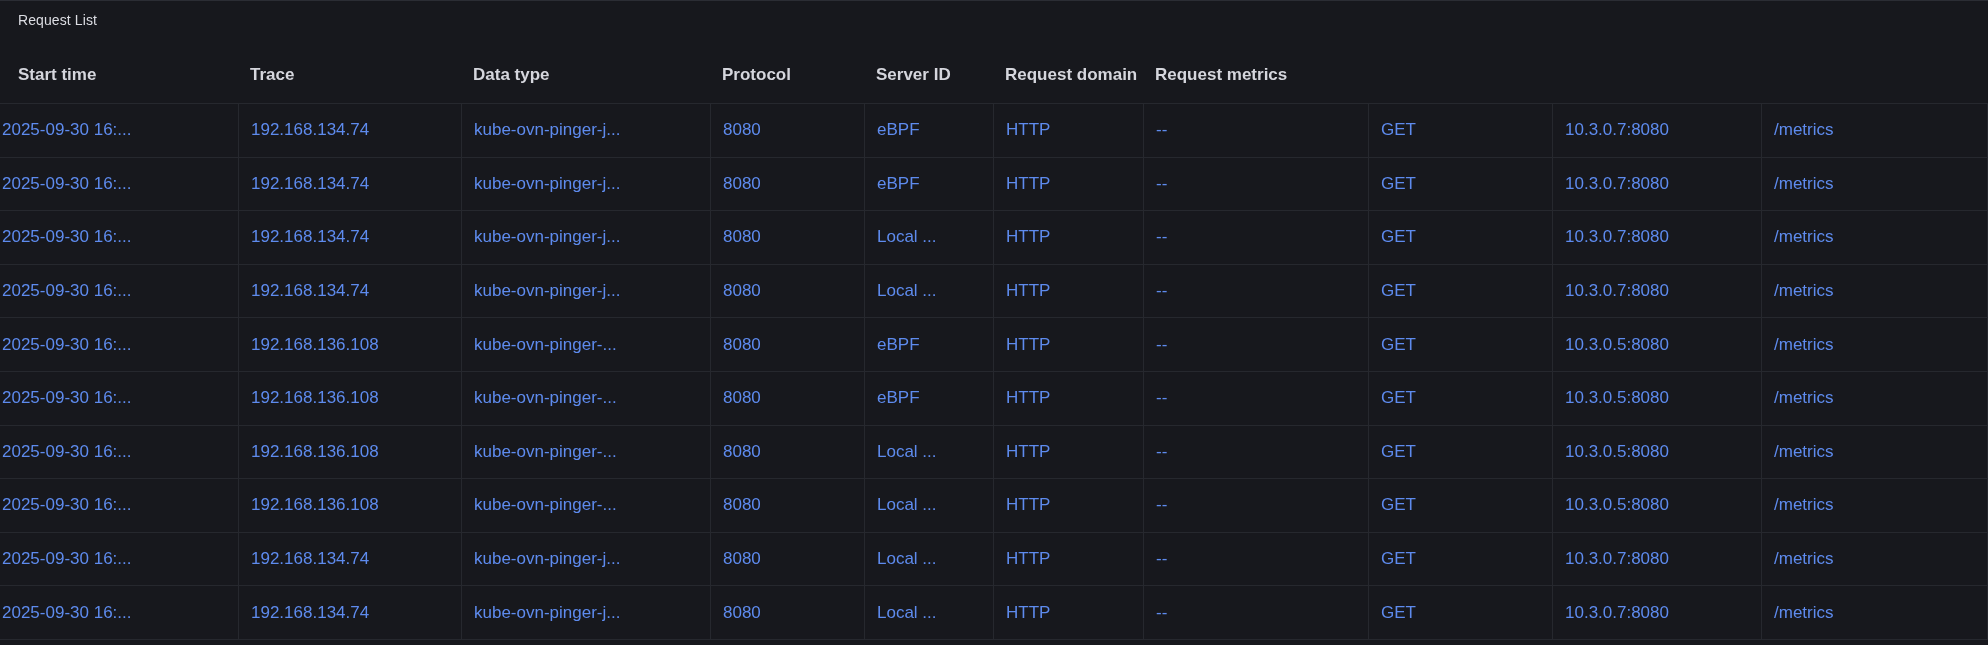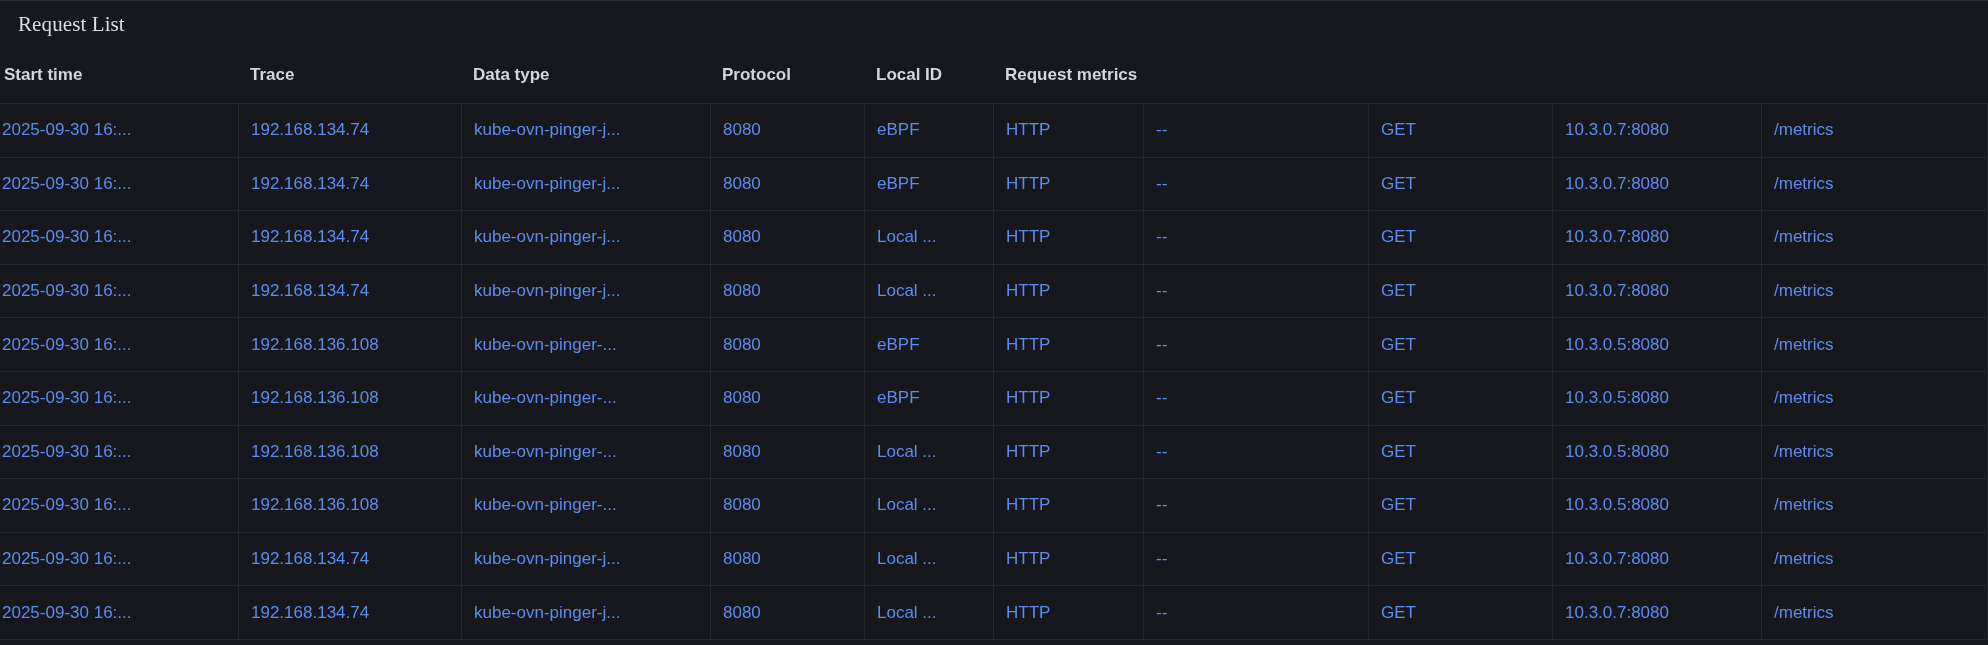--- a/index.html
+++ b/index.html
@@ -21,42 +21,41 @@
     width: 1988px; height: 645px;
     background: var(--background);
     border-top: 1px solid var(--panel-top-border);
   }
   .panel-header {
     height: 45px;
     padding: 11px 18px 0 18px;
     display: flex; align-items: flex-start;
   }
   .panel-title {
-    font-size: 21px;
+    font-size: 14px;
     font-weight: 500;
     color: var(--title-text);
     letter-spacing: 0.1px;
     cursor: pointer;
-    font-family: Liberation Serif, serif;
   }
   .grid-row {
     display: grid;
     grid-template-columns: 238px 223px 249px 154px 129px 150px 225px 184px 209px 227px;
     width: 1988px;
   }
   .thead-row { height: 58px; border-bottom: 1px solid var(--border); }
   .th {
     display: flex; align-items: center;
     padding-left: 12px;
     font-size: 17px; font-weight: 700;
     color: var(--header-text);
     white-space: nowrap; overflow: hidden;
     cursor: pointer;
   }
-  .th:first-child { padding-left: 4px; }
+  .th:first-child { padding-left: 18px; }
   .tbody-row { height: 53.6px; border-bottom: 1px solid var(--border); }
   .td {
     display: flex; align-items: center;
     padding-left: 12px;
     font-size: 17px; font-weight: 400;
     color: var(--link);
     white-space: nowrap; overflow: hidden;
     cursor: pointer;
   }
   .td:first-child { padding-left: 2px; }
@@ -69,21 +68,22 @@
 <div class="panel">
   <div class="panel-header">
     <div class="panel-title">Request List</div>
   </div>
 
   <div class="grid-row thead-row">
     <div class="th">Start time</div>
     <div class="th">Trace</div>
     <div class="th">Data type</div>
     <div class="th">Protocol</div>
-    <div class="th">Local ID</div>
+    <div class="th">Server ID</div>
+    <div class="th">Request domain</div>
     <div class="th">Request metrics</div>
   </div>
 
   <div id="table-body">
       <div class="grid-row tbody-row">
         <div class="td">2025-09-30 16:...</div>
         <div class="td">192.168.134.74</div>
         <div class="td">kube-ovn-pinger-j...</div>
         <div class="td">8080</div>
         <div class="td">eBPF</div>

